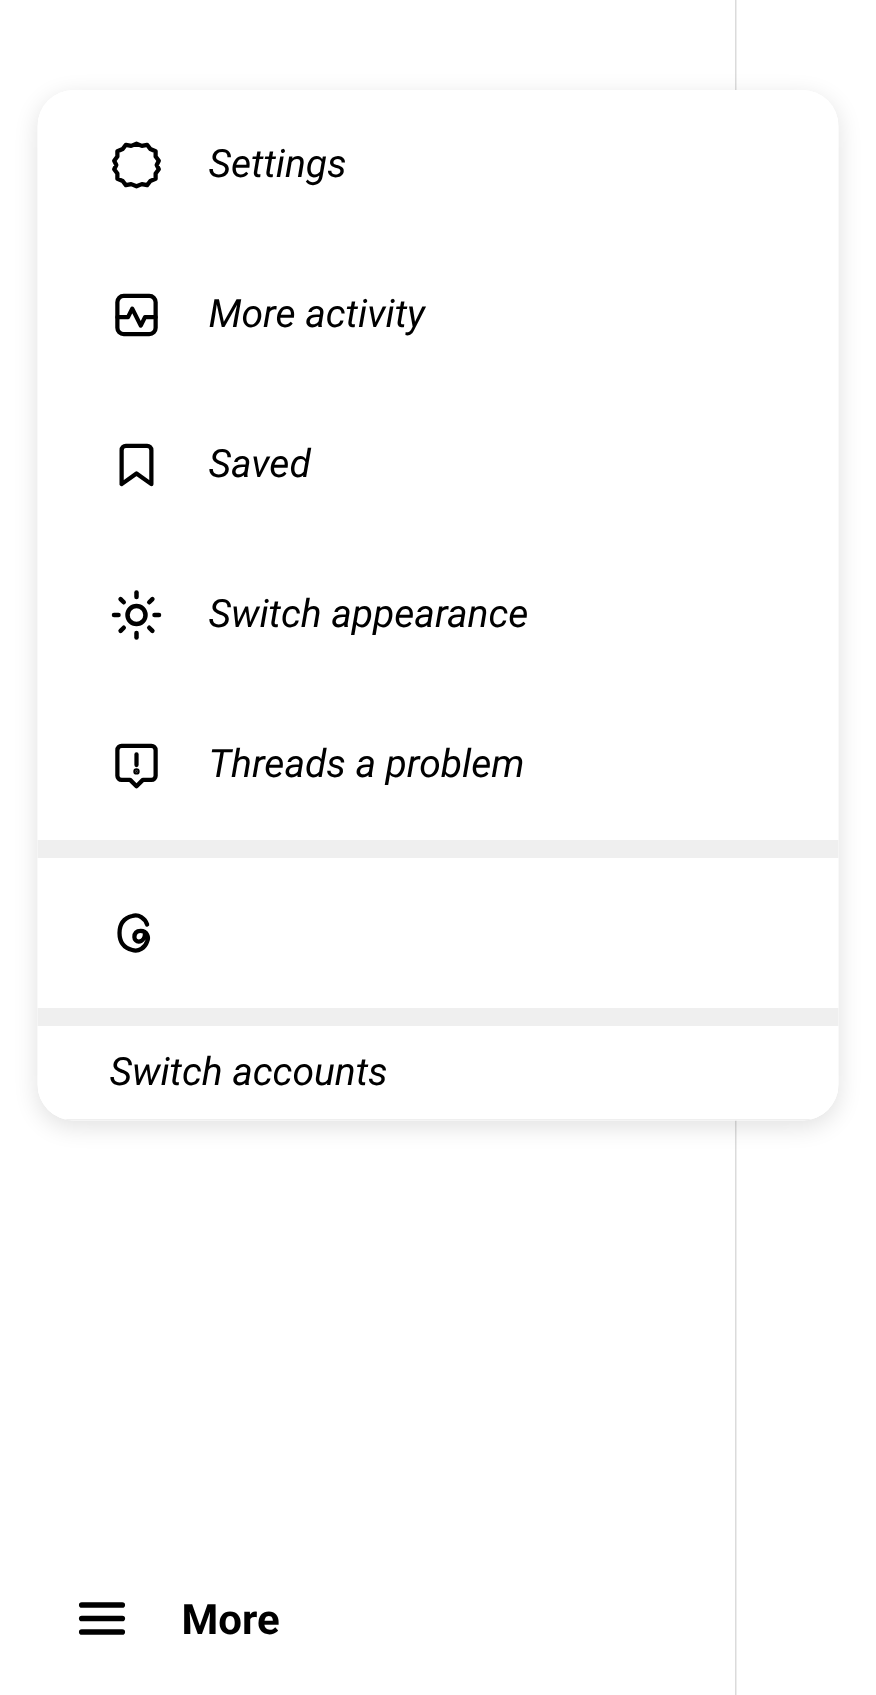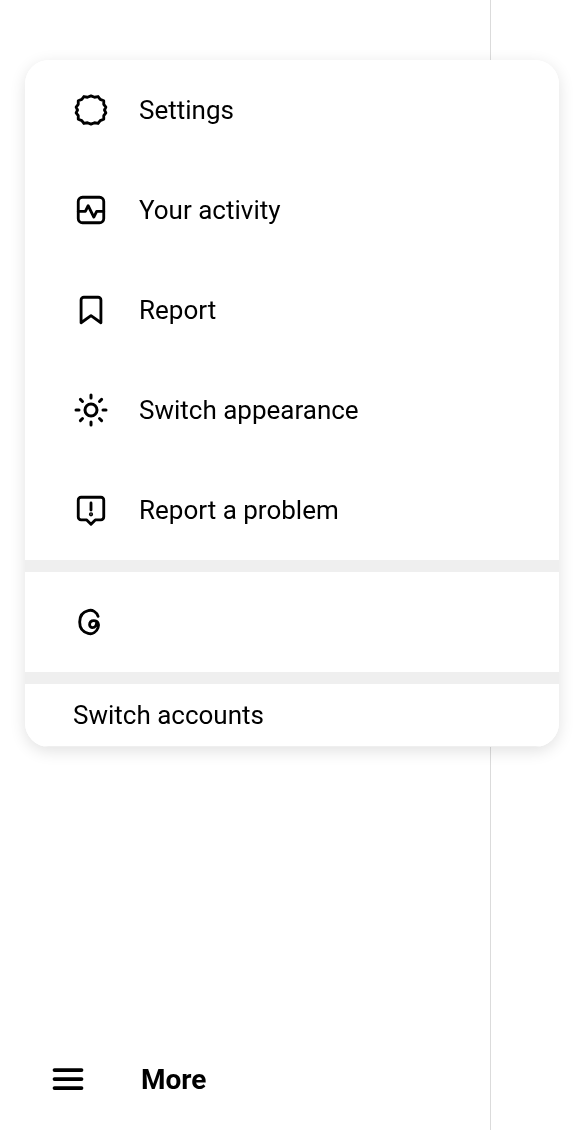--- a/index.html
+++ b/index.html
@@ -28,20 +28,21 @@
       top: 60px;
       left: 25px;
       width: 534px;
       background: #ffffff;
       border-radius: 24px;
       box-shadow: 0 4px 16px rgba(0,0,0,0.12);
       overflow: hidden;
     }
     .menu-section {
       background: #ffffff;
+      font-style: italic;
     }
     .menu-item {
       display: flex;
       align-items: center;
       padding: 32px 48px;
       cursor: pointer;
       gap: 30px;
     }
     .menu-item-no-icon {
       display: flex;
@@ -76,21 +77,20 @@
       left: 50px;
       display: flex;
       align-items: center;
       gap: 35px;
       cursor: pointer;
     }
     .more-label {
       font-size: 28px;
       font-weight: 700;
       color: #000000;
-      margin-left: 20px;
     }
     svg {
       display: block;
     }
   </style>
 </head>
 <body>
 
 <div class="vertical-line"></div>
 
@@ -107,30 +107,30 @@
       <span class="menu-label">Settings</span>
     </div>
 
     <div class="menu-item">
       <span class="menu-icon">
         <svg width="34" height="34" viewBox="0 0 24 24" fill="none" stroke="#000" stroke-width="2">
           <rect x="3" y="3" width="18" height="18" rx="3" ry="3"></rect>
           <polyline points="3,13 8,13 10,9 14,17 16,13 21,13" stroke-linecap="round" stroke-linejoin="round"></polyline>
         </svg>
       </span>
-      <span class="menu-label">Your activity</span>
+      <span class="menu-label">More activity</span>
     </div>
 
     <div class="menu-item">
       <span class="menu-icon">
         <svg width="34" height="34" viewBox="0 0 24 24" fill="none" stroke="#000" stroke-width="2">
           <path d="M19 21l-7-5-7 5V5a2 2 0 0 1 2-2h10a2 2 0 0 1 2 2z" stroke-linejoin="round"></path>
         </svg>
       </span>
-      <span class="menu-label">Report</span>
+      <span class="menu-label">Saved</span>
     </div>
 
     <div class="menu-item">
       <span class="menu-icon">
         <svg width="36" height="36" viewBox="0 0 24 24" fill="none" stroke="#000" stroke-width="2">
           <circle cx="12" cy="12" r="4"></circle>
           <line x1="12" y1="2" x2="12" y2="4" stroke-linecap="round"></line>
           <line x1="12" y1="20" x2="12" y2="22" stroke-linecap="round"></line>
           <line x1="4.93" y1="4.93" x2="6.34" y2="6.34" stroke-linecap="round"></line>
           <line x1="17.66" y1="17.66" x2="19.07" y2="19.07" stroke-linecap="round"></line>
@@ -144,21 +144,21 @@
     </div>
 
     <div class="menu-item">
       <span class="menu-icon">
         <svg width="34" height="34" viewBox="0 0 24 24" fill="none" stroke="#000" stroke-width="2">
           <path d="M5 3h14a2 2 0 0 1 2 2v12a2 2 0 0 1-2 2h-4l-3 3-3-3H5a2 2 0 0 1-2-2V5a2 2 0 0 1 2-2z" stroke-linejoin="round"></path>
           <line x1="12" y1="7" x2="12" y2="12" stroke-linecap="round"></line>
           <circle cx="12" cy="15" r="0.5" fill="#000"></circle>
         </svg>
       </span>
-      <span class="menu-label">Report a problem</span>
+      <span class="menu-label">Threads a problem</span>
     </div>
   </div>
 
   <div class="section-divider"></div>
 
   <div class="menu-section">
     <div class="menu-item">
       <span class="menu-icon">
         <svg width="34" height="34" viewBox="0 0 24 24" fill="none" stroke="#000" stroke-width="2">
           <path d="M17 8c-1-3-4-5-7-4C6 5 4 8 4 12s2 7 6 8c3 1 6-1 7-4 1-2 0-5-3-5-2 0-3 1-3 3 0 1 1 2 2 2 2 0 3-2 3-4" stroke-linecap="round" stroke-linejoin="round"></path>

